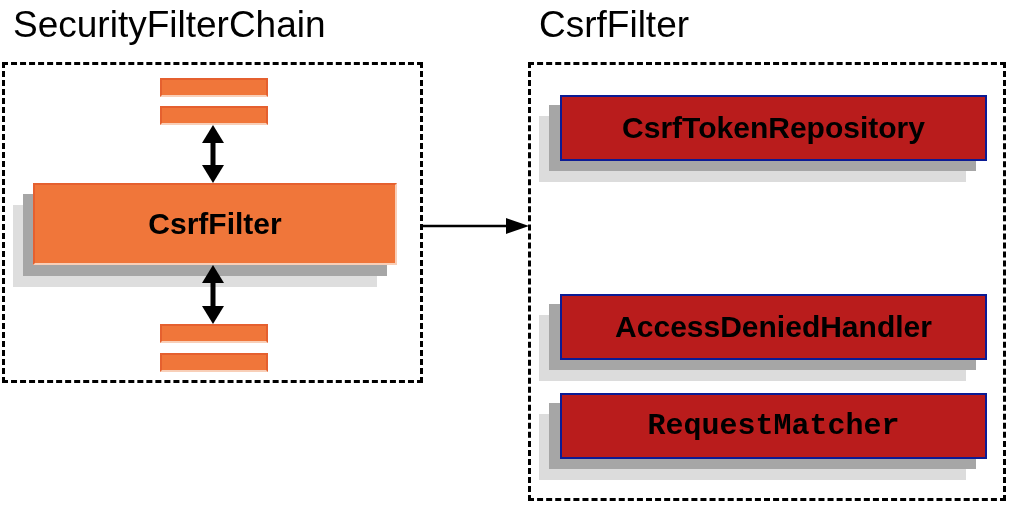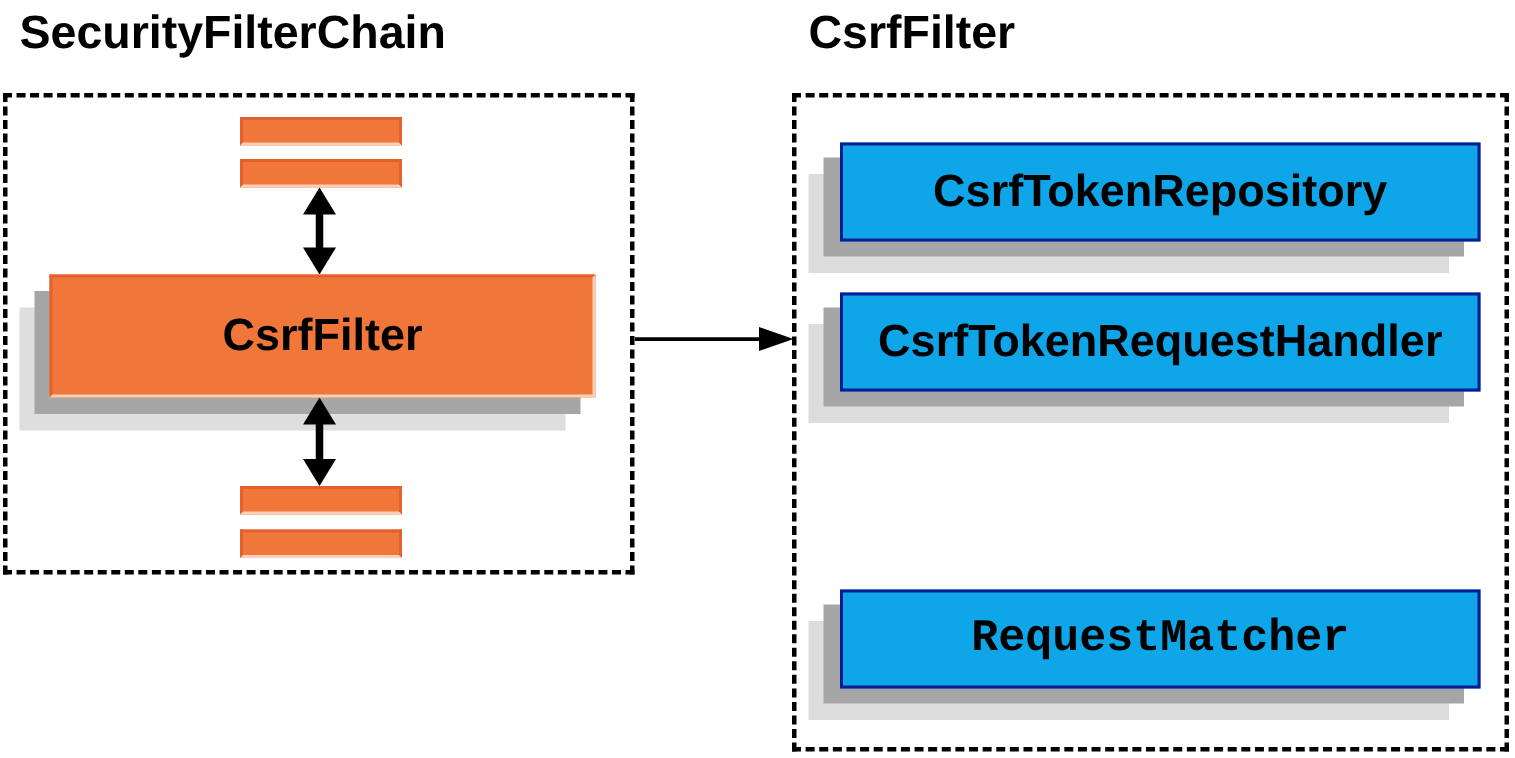--- a/index.html
+++ b/index.html
@@ -9,22 +9,22 @@
   .canvas {
     position: relative;
     width: 1010px;
     height: 505px;
     background: #ffffff;
     overflow: hidden;
   }
 
   .title {
     position: absolute;
-    font-size: 31px;
-    font-weight: bold;
+    font-size: 37px;
+    font-weight: normal;
     white-space: nowrap;
     line-height: 1.1;
   }
   .title-left  { left: 13px;  top: 5px; }
   .title-right { left: 539px; top: 5px; }
 
   .dashed-box {
     position: absolute;
     border: 3px dashed #000000;
     background: transparent;
@@ -61,21 +61,21 @@
     justify-content: center;
     font-size: 30px;
     font-weight: bold;
   }
 
   .blue-box {
     position: absolute;
     left: 560px;
     width: 427px;
     height: 66px;
-    background: #0ea5e9;
+    background: #b91c1c;
     border: 2px solid #0B1B94;
     box-shadow: -11px 10px 0 0 #A6A6A6, -21px 21px 0 0 #DCDCDC;
     display: flex;
     align-items: center;
     justify-content: center;
     font-size: 30px;
     font-weight: bold;
   }
   .blue-1 { top: 95px; }
   .blue-2 { top: 195px; }
@@ -123,22 +123,22 @@
     <line x1="0" y1="9" x2="85" y2="9" stroke="#000" stroke-width="2.5"></line>
     <polygon points="106,9 83,1 83,17" fill="#000"></polygon>
   </svg>
 
   <div class="dashed-box dashed-right"></div>
 
   <div class="blue-box blue-1">
     <span>CsrfTokenRepository</span>
   </div>
 
-  <div class="blue-box blue-2">
-    <span>CsrfTokenRequestHandler</span>
+
+  <div class="blue-box blue-3">
+    <span>AccessDeniedHandler</span>
   </div>
-
 
   <div class="blue-box blue-4">
     <span>RequestMatcher</span>
   </div>
 
 </div>
 
 </body></html>

